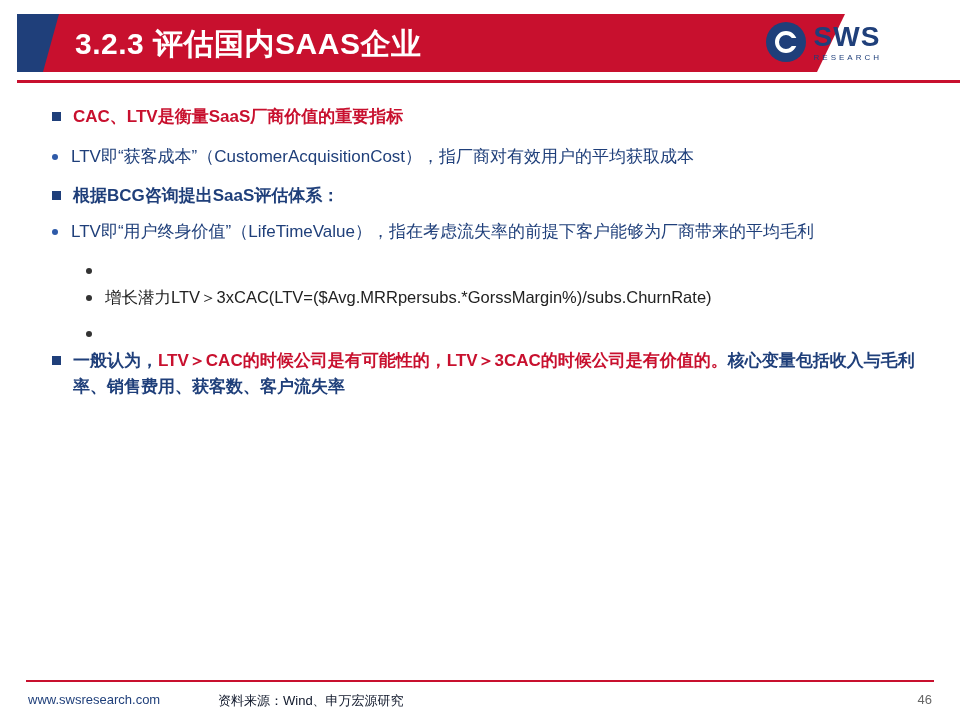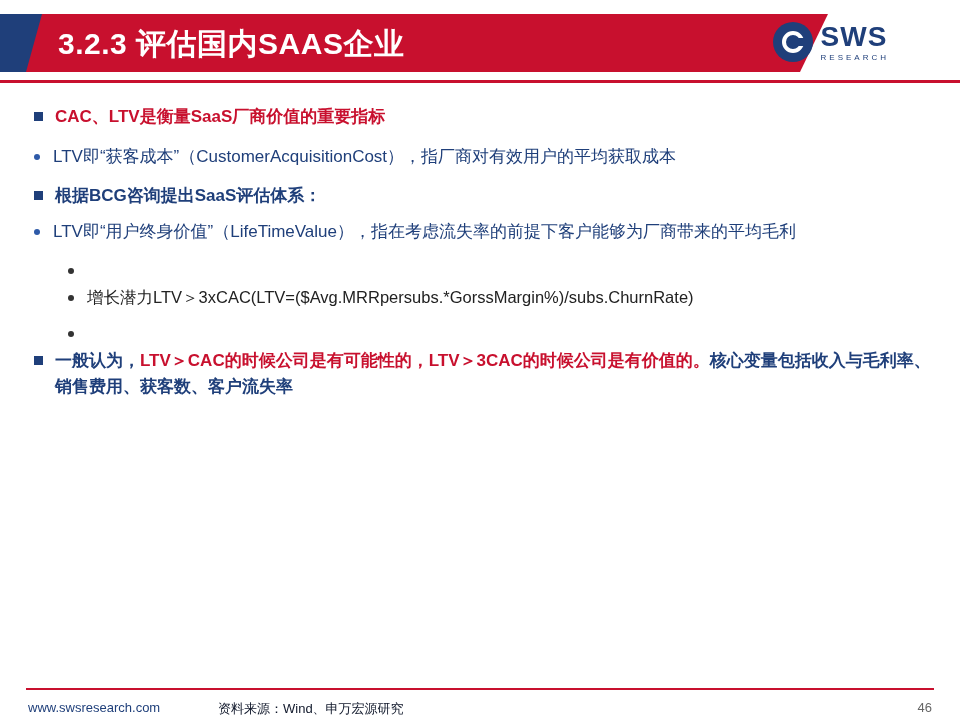--- a/index.html
+++ b/index.html
@@ -11,25 +11,24 @@
     height: 720px;
     background: #ffffff;
     font-family: "Liberation Sans", sans-serif;
     overflow: hidden;
     position: relative;
   }
 
   
   .slide-header {
     position: absolute;
-    top: 0; left: 0;
+    top: 0; left: 17px;
     width: 885px;
     height: 88px;
     background: #ffffff;
-    padding-left: 24px;
   }
   .header-bar {
     position: absolute;
     top: 14px; left: 0;
     width: 800px;
     height: 58px;
     background: #c8102e;
     border-radius: 0 0 0 0;
   }
   .header-bar:after {
@@ -125,21 +124,21 @@
     text-align: right;
   }
 
   
   .content {
     position: absolute;
     top: 104px;
     left: 0;
     width: 960px;
     height: 560px;
-    padding: 0 26px 0 34px;
+    padding: 0 26px 0 52px;
     box-sizing: border-box;
   }
 
   .row {
     display: flex;
     align-items: flex-start;
     margin-bottom: 14px;
   }
   .row.tight { margin-bottom: 10px; }
 
@@ -192,21 +191,21 @@
     font-size: 17px;
     line-height: 1.55;
   }
 
   
   .footer {
     position: absolute;
     left: 0;
     bottom: 0;
     width: 960px;
-    height: 32px;
+    height: 40px;
   }
   .footer-line {
     position: absolute;
     top: 0;
     left: 26px;
     width: 908px;
     height: 2px;
     background: #c8102e;
   }
   .footer-url {

